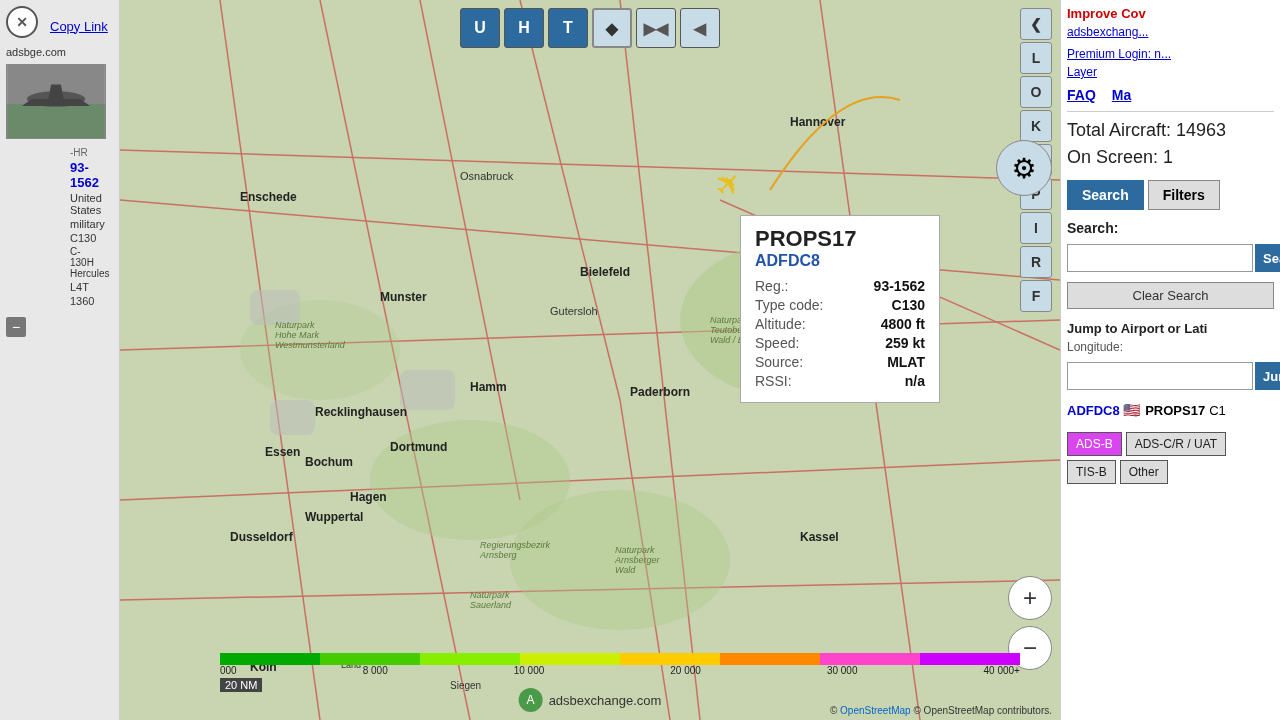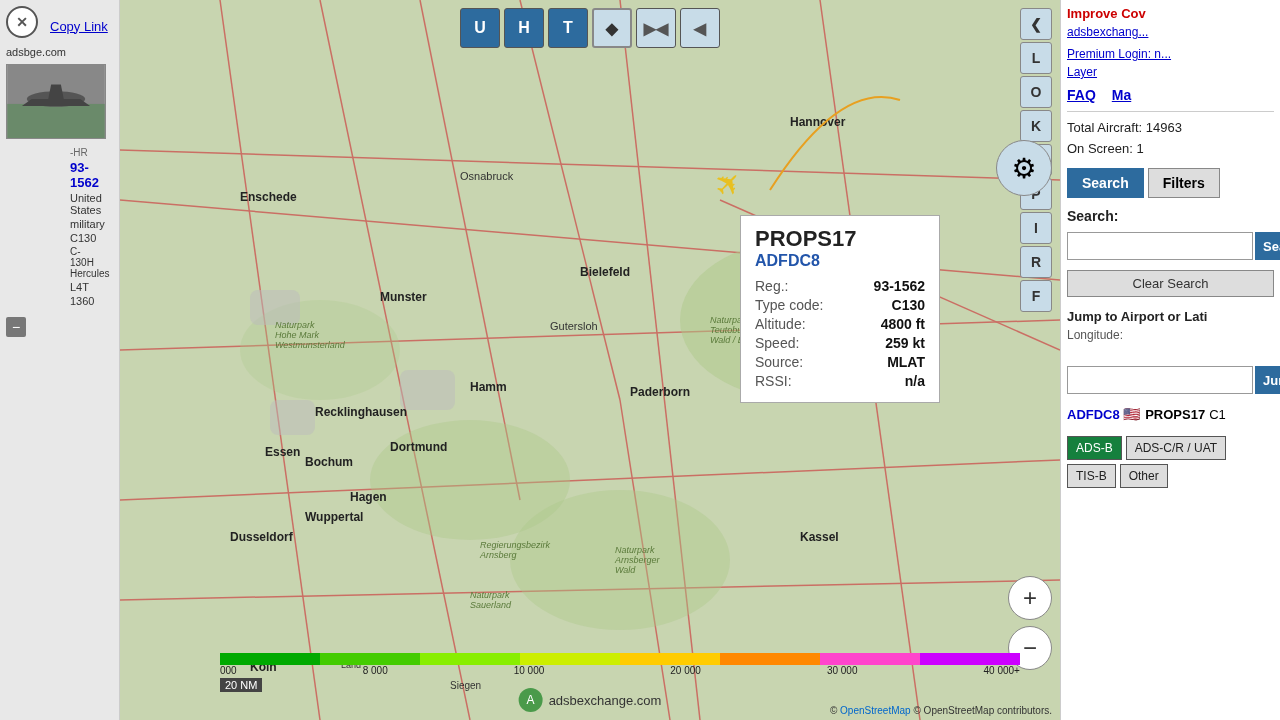--- a/index.html
+++ b/index.html
@@ -198,21 +198,21 @@
       font-size: 12px; color: #0000cc; text-decoration: underline; cursor: pointer;
     }
     #faq-map-row {
       display: flex; gap: 16px; margin-top: 4px;
     }
     .faq-map-link {
       font-size: 14px; color: #0000cc; text-decoration: underline; cursor: pointer; font-weight: bold;
     }
     #divider { border-top: 1px solid #ccc; margin: 4px 0; }
     #total-aircraft, #on-screen {
-      font-size: 13px; color: #222; margin-bottom: 2px;
+      font-size: 18px; color: #222; margin-bottom: 2px;
     }
     #search-filters-row {
       display: flex; gap: 4px; margin: 6px 0;
     }
     .sf-btn {
       padding: 6px 14px; font-size: 14px; font-weight: bold;
       cursor: pointer; border: 1px solid #888; background: #ddd;
     }
     .sf-btn.active { background: #2d6b9e; color: white; border-color: #2d6b9e; }
     #search-label { font-size: 14px; font-weight: bold; color: #222; margin-bottom: 4px; }
@@ -224,21 +224,21 @@
       padding: 0 8px; background: #2d6b9e; color: white; border: none;
       font-size: 13px; cursor: pointer; font-weight: bold;
     }
     #clear-search-btn {
       padding: 5px 10px; background: #ddd; border: 1px solid #888;
       font-size: 13px; cursor: pointer; color: #333; margin-bottom: 8px;
     }
     #jump-label {
       font-size: 13px; color: #222; font-weight: bold;
     }
-    #jump-sub { font-size: 12px; color: #555; margin-bottom: 20px; }
+    #jump-sub { font-size: 12px; color: #555; margin-bottom: 4px; }
     #jump-row { display: flex; gap: 2px; margin-bottom: 8px; }
     #jump-input {
       flex: 1; height: 28px; border: 1px solid #999; padding: 0 4px; font-size: 13px;
     }
     #jump-btn {
       padding: 0 8px; background: #2d6b9e; color: white; border: none;
       font-size: 13px; cursor: pointer; font-weight: bold;
     }
     #hex-callsign-type-row {
       display: flex; gap: 2px; margin-bottom: 4px;
@@ -256,21 +256,21 @@
     #result-flag { font-size: 14px; }
     #result-callsign { font-size: 13px; font-weight: bold; }
     #result-type { font-size: 13px; }
     #source-tabs {
       display: flex; gap: 4px; flex-wrap: wrap; margin-top: 6px;
     }
     .src-tab {
       padding: 4px 8px; font-size: 12px; cursor: pointer;
       border: 1px solid #555; background: #ddd; color: #222;
     }
-    .src-tab.active { background: #15803d; color: white; }
+    .src-tab.active { background: #d946ef; color: white; }
 
     
     .map-label {
       position: absolute; font-size: 11px; color: #333; font-weight: normal; pointer-events: none; z-index: 5;
     }
     .map-label-city {
       position: absolute; font-size: 12px; color: #222; font-weight: bold; pointer-events: none; z-index: 5;
     }
   </style>
 </head>
@@ -339,21 +339,21 @@
     <rect x="130" y="290" rx="8" ry="8" width="50" height="35" fill="#bbb" opacity="0.5"></rect>
     <rect x="280" y="370" rx="8" ry="8" width="55" height="40" fill="#bbb" opacity="0.5"></rect>
     <rect x="150" y="400" rx="8" ry="8" width="45" height="35" fill="#bbb" opacity="0.5"></rect>
   </svg>
 
   <div class="map-label-city" style="top:115px; left:670px;">Hannover</div>
   <div class="map-label" style="top:170px; left:340px;">Osnabruck</div>
   <div class="map-label-city" style="top:190px; left:120px;">Enschede</div>
   <div class="map-label-city" style="top:290px; left:260px;">Munster</div>
   <div class="map-label-city" style="top:265px; left:460px;">Bielefeld</div>
-  <div class="map-label" style="top:320px; left:430px;">Gutersloh</div>
+  <div class="map-label" style="top:305px; left:430px;">Gutersloh</div>
   <div class="map-label" style="top:320px; left:155px; font-size:9px; color:#5a7a3a; font-style:italic;">Naturpark<br>Hohe Mark<br>Westmunsterland</div>
   <div class="map-label" style="top:315px; left:590px; font-size:9px; color:#5a7a3a; font-style:italic;">Naturpark<br>Teutoburger<br>Wald / Eggegebirge</div>
   <div class="map-label-city" style="top:380px; left:350px;">Hamm</div>
   <div class="map-label-city" style="top:385px; left:510px;">Paderborn</div>
   <div class="map-label-city" style="top:405px; left:195px;">Recklinghausen</div>
   <div class="map-label-city" style="top:440px; left:270px;">Dortmund</div>
   <div class="map-label-city" style="top:455px; left:185px;">Bochum</div>
   <div class="map-label-city" style="top:445px; left:145px;">Essen</div>
   <div class="map-label-city" style="top:490px; left:230px;">Hagen</div>
   <div class="map-label-city" style="top:510px; left:185px;">Wuppertal</div>

